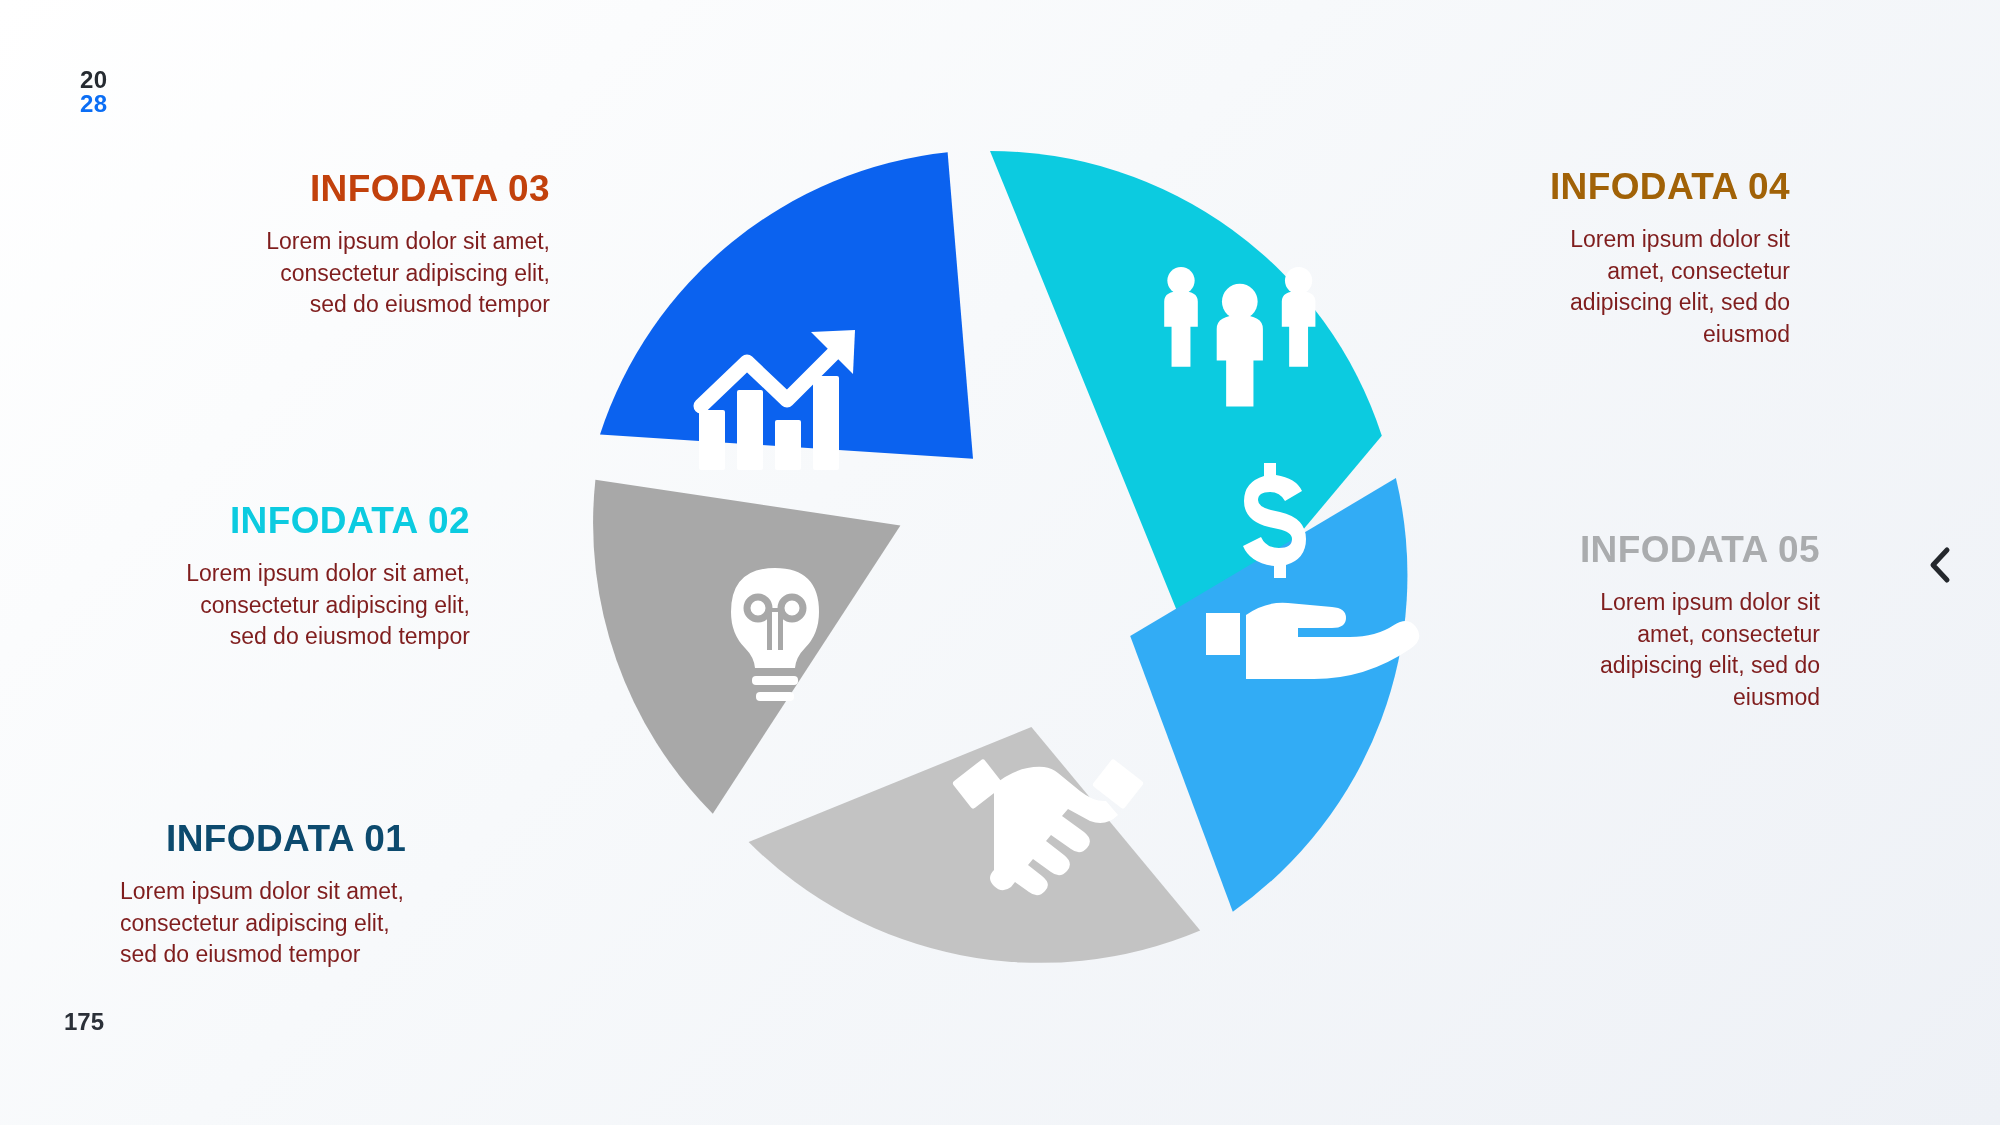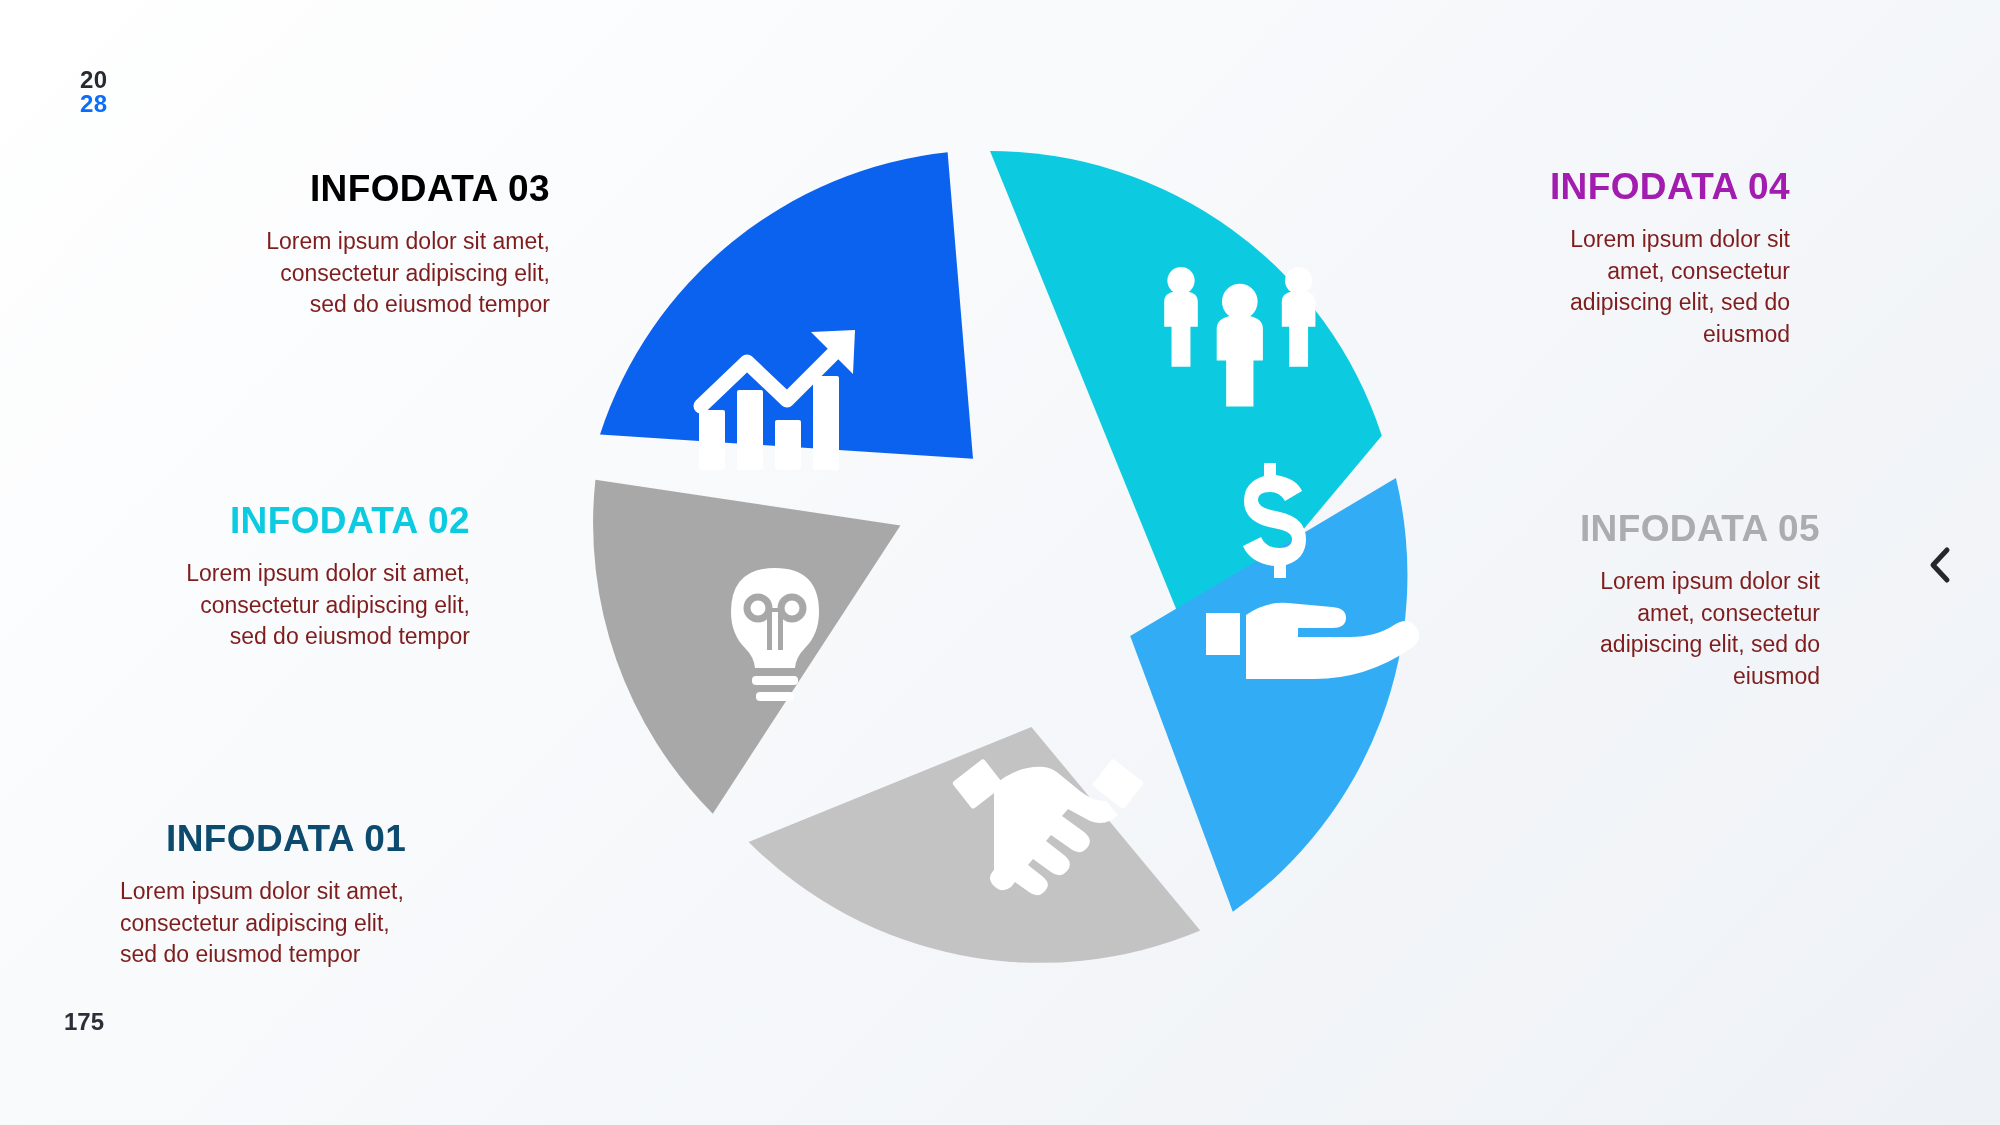--- a/index.html
+++ b/index.html
@@ -51,37 +51,37 @@
   .info-body {
     color:#7f1d1d;
     font-size:23px;
     line-height:1.38;
     margin-top:16px;
     white-space:pre-line;
   }
 
   
   #block-03 { left:120px; top:168px; width:430px; text-align:right; }
-  #block-03 .info-title { font-size:37px; color:#000000; }
+  #block-03 .info-title { font-size:37px; color:#c2410c; }
   #block-03 .info-body  { font-size:23px; }
 
   #block-02 { left:80px; top:500px; width:390px; text-align:right; }
   #block-02 .info-title { font-size:37px; color:#0ccbe0; padding-left:46px; }
   #block-02 .info-body  { }
 
   #block-01 { left:100px; top:818px; width:390px; text-align:left; }
   #block-01 .info-title { font-size:37px; color:#0c4a6e; padding-left:66px; }
   #block-01 .info-body  { padding-left:20px; }
 
   #block-04 { left:1460px; top:166px; width:330px; text-align:right; }
-  #block-04 .info-title { font-size:37px; color:#a21caf; }
+  #block-04 .info-title { font-size:37px; color:#a16207; }
   #block-04 .info-body  { }
 
   #block-05 { left:1490px; top:508px; width:330px; text-align:right; }
-  #block-05 .info-title { font-size:37px; color:#aaacae; }
+  #block-05 .info-title { font-size:37px; color:#aaacae;margin-top:21px; }
   #block-05 .info-body  { }
 </style>
 </head>
 <body>
 
 <div id="year-stamp">
   <span class="y-top">20</span>
   <span class="y-bot">28</span>
 </div>
 

